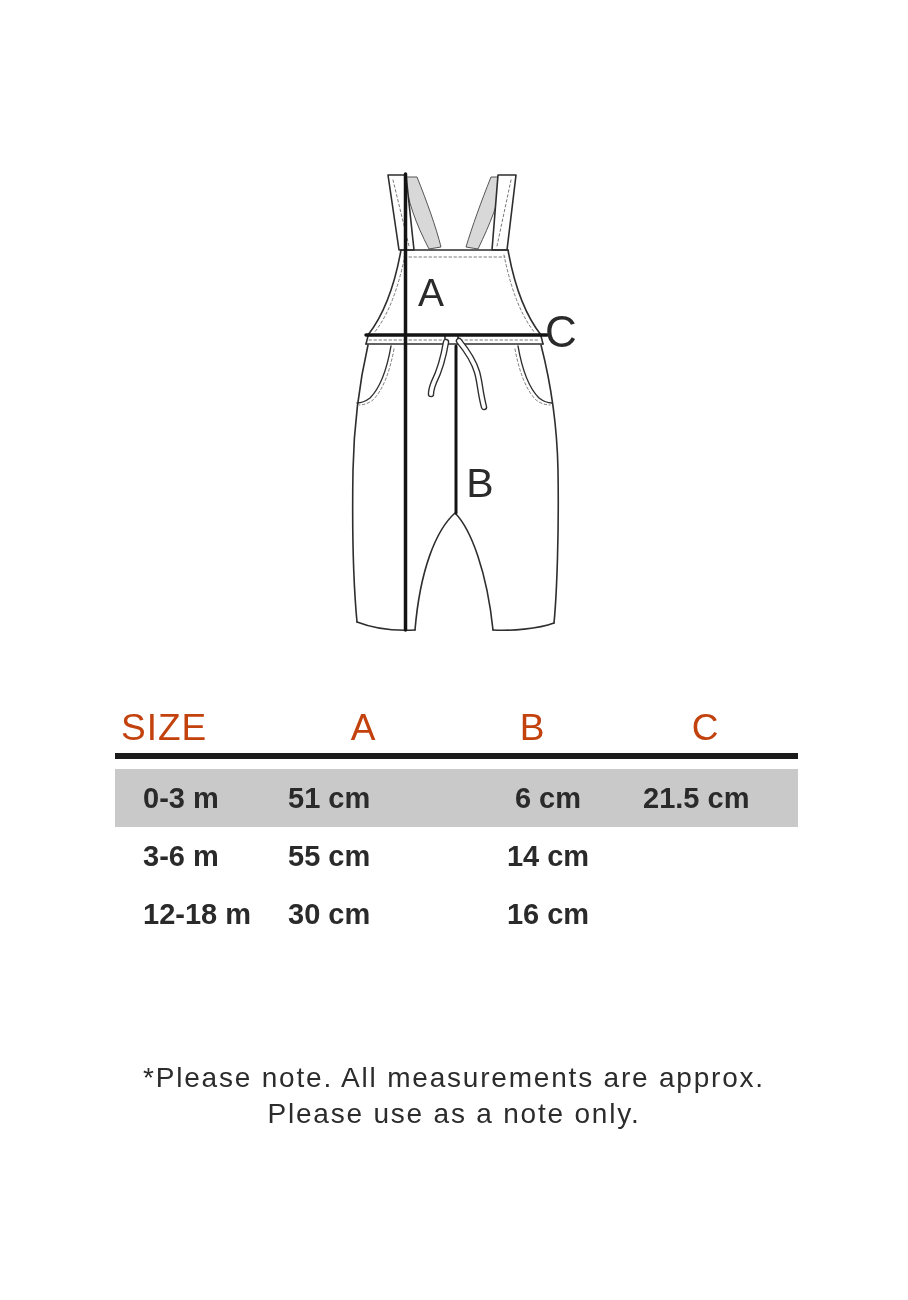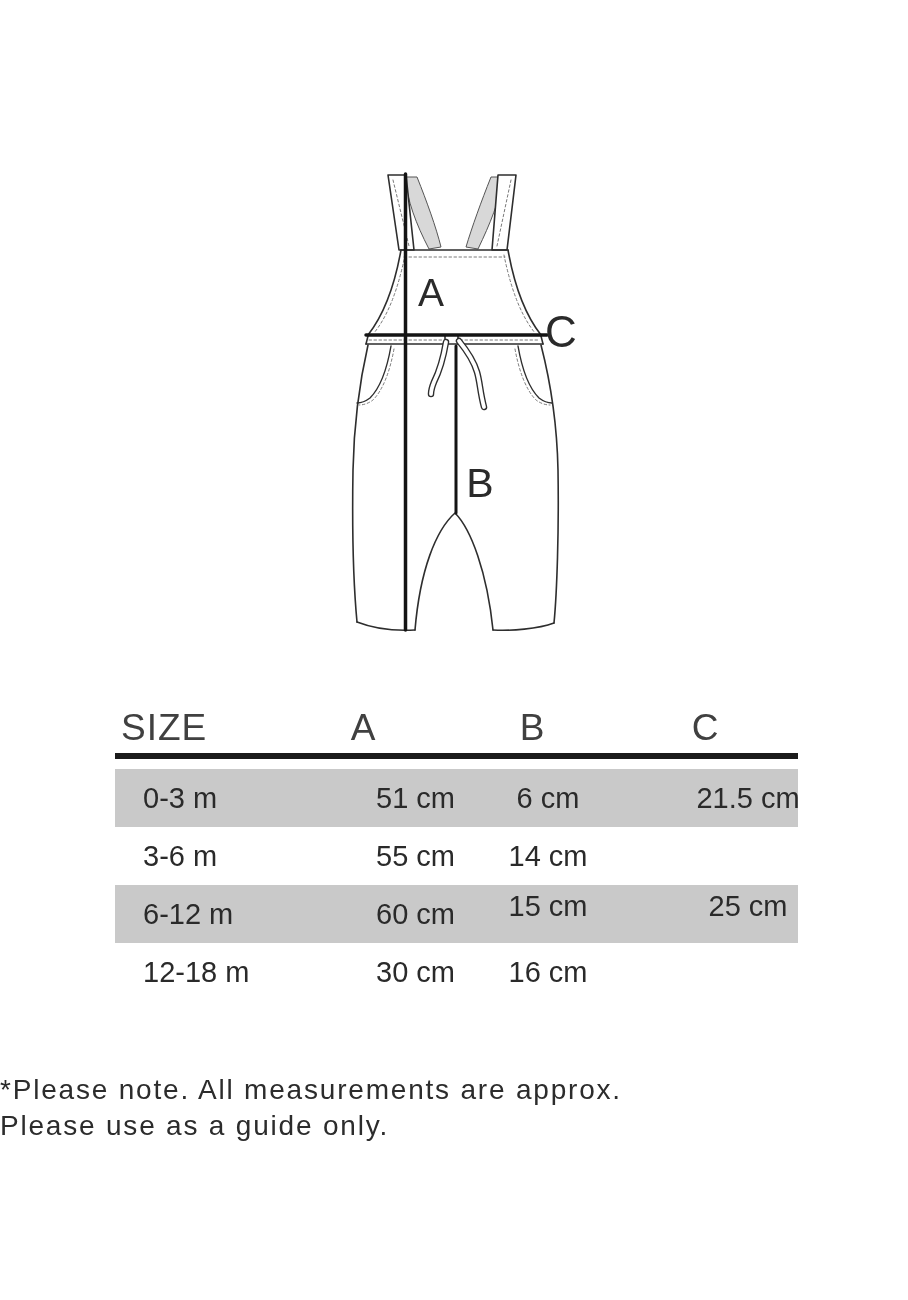--- a/index.html
+++ b/index.html
@@ -13,42 +13,42 @@
   }
   .canvas{position:absolute;inset:0;}
 
   
   .garment{position:absolute;left:0;top:0;}
 
   
   .size-table{
     position:absolute;left:115px;top:706px;width:683px;
   }
-  .thead{position:relative;height:47px;font-size:37px;color:#404040;}
+  .thead{position:relative;height:47px;font-size:37px;color:#c2410c;}
   .hsize{position:absolute;left:6px;bottom:4px;letter-spacing:1px;}
   .hcol{position:absolute;bottom:4px;text-align:center;}
   .hcol-a{left:158px;width:180px;}
   .hcol-b{left:332px;width:170px;}
   .hcol-c{left:505px;width:170px;}
   .header-rule{height:6px;background:#1b1b1b;}
   .tbody{margin-top:10px;}
   .trow{position:relative;height:58px;font-size:29px;color:#2a2a2a;}
   .trow.stripe{background:#c9c9c9;}
-  .cell{position:absolute;top:50%;transform:translateY(-50%);white-space:nowrap;}
+  .cell{position:absolute;top:50%;transform:translateY(-50%);white-space:nowrap;font-weight:bold;}
   .c-size{left:28px;}
-  .c-a{left:160px;width:180px;text-align:right;}
+  .c-a{left:173px;width:180px;text-align:left;}
   .c-b{left:348px;width:170px;text-align:center;}
-  .c-c{left:548px;width:170px;text-align:center;}
+  .c-c{left:528px;width:170px;text-align:left;}
   .raised{top:calc(50% - 8px);}
 
   
   .footnote{
     position:absolute;left:0;top:1060px;width:908px;
-    font-size:28px;line-height:36px;
-    letter-spacing:1.8px;color:#2c2c2c;margin-top:12px;
+    text-align:center;font-size:28px;line-height:36px;
+    letter-spacing:1.8px;color:#2c2c2c;
   }
 </style>
 </head>
 <body>
 
 <div class="canvas">
 
   <svg class="garment" width="908" height="680" viewBox="0 0 908 680" fill="none" stroke-linecap="round" stroke-linejoin="round">
 
     <g>
@@ -131,32 +131,26 @@
         <span class="cell c-size">0-3 m</span>
         <span class="cell c-a">51 cm</span>
         <span class="cell c-b">6 cm</span>
         <span class="cell c-c">21.5 cm</span>
       </div>
       <div class="trow">
         <span class="cell c-size">3-6 m</span>
         <span class="cell c-a">55 cm</span>
         <span class="cell c-b">14 cm</span>
       </div>
-      <div class="trow stripe">
-        <span class="cell c-size">6-12 m</span>
-        <span class="cell c-a">60 cm</span>
-        <span class="cell c-b raised">15 cm</span>
-        <span class="cell c-c raised">25 cm</span>
-      </div>
       <div class="trow">
         <span class="cell c-size">12-18 m</span>
         <span class="cell c-a">30 cm</span>
         <span class="cell c-b">16 cm</span>
       </div>
     </div>
   </div>
 
   <div class="footnote">
     <div>*Please note. All measurements are approx.</div>
-    <div>Please use as a guide only.</div>
+    <div>Please use as a note only.</div>
   </div>
 
 </div>
 
 </body></html>

